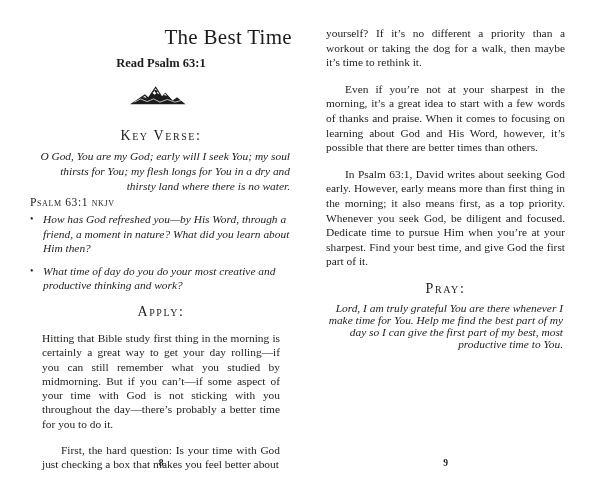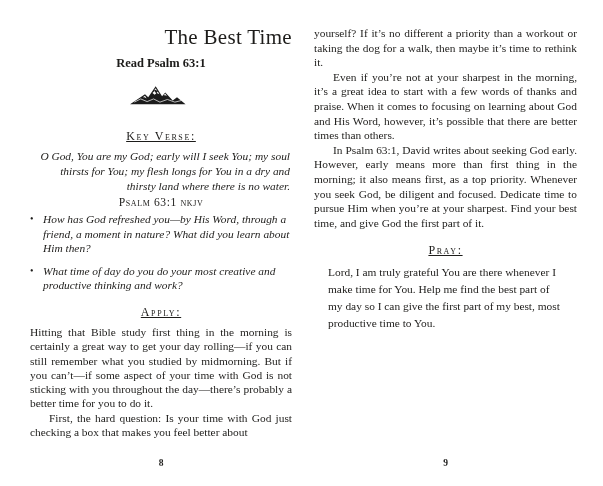--- a/index.html
+++ b/index.html
@@ -32,33 +32,32 @@
     font-weight: bold;
   }
   .icon-wrap { text-align: center; margin-top: 9px; }
   .icon-wrap svg { width: 64px; height: 34px; }
 
   .sc-heading {
     text-align: center;
     font-variant: small-caps;
     font-variant-caps: small-caps;
     letter-spacing: 1.6px;
-    font-size: 12px;
+    font-size: 14px;
     margin-top: 12px;
     margin-bottom: 6px;
-    text-decoration: underline;
   }
   .verse {
     font-style: italic;
     text-align: right;
     line-height: 15px;
     padding: 0 2px;
   }
   .verse-ref {
-    text-align: center;
+    text-align: left;
     font-variant: small-caps;
     font-variant-caps: small-caps;
     letter-spacing: 0.6px;
     font-size: 11.6px;
     margin-top: 2px;
   }
 
   .bullet-list { margin-top: 2px; }
   .bullet-item {
     display: flex;
@@ -67,29 +66,30 @@
     margin-bottom: 8px;
   }
   .bullet-marker {
     flex: 0 0 13px;
     font-style: normal;
     font-size: 10px;
     line-height: 14.5px;
   }
   .bullet-text { flex: 1; }
 
-  .body-para { text-align: justify; margin: 0; }
+  .body-para { text-align: justify; margin: 12px; }
   .body-para.indent { text-indent: 19px; }
   .page-right .body-para { line-height: 14.6px; }
   .page-right .flow { margin-top: 26px; }
 
   .pray-heading { margin-top: 13px; }
   .prayer {
-    text-align: left;
-    line-height: 17px;
+    font-style: italic;
+    text-align: right;
+    line-height: 12px;
     padding: 0 14px;
   }
 
   .page-number {
     position: absolute;
     bottom: 16px;
     left: 0;
     width: 100%;
     text-align: center;
     font-size: 9.5px;

